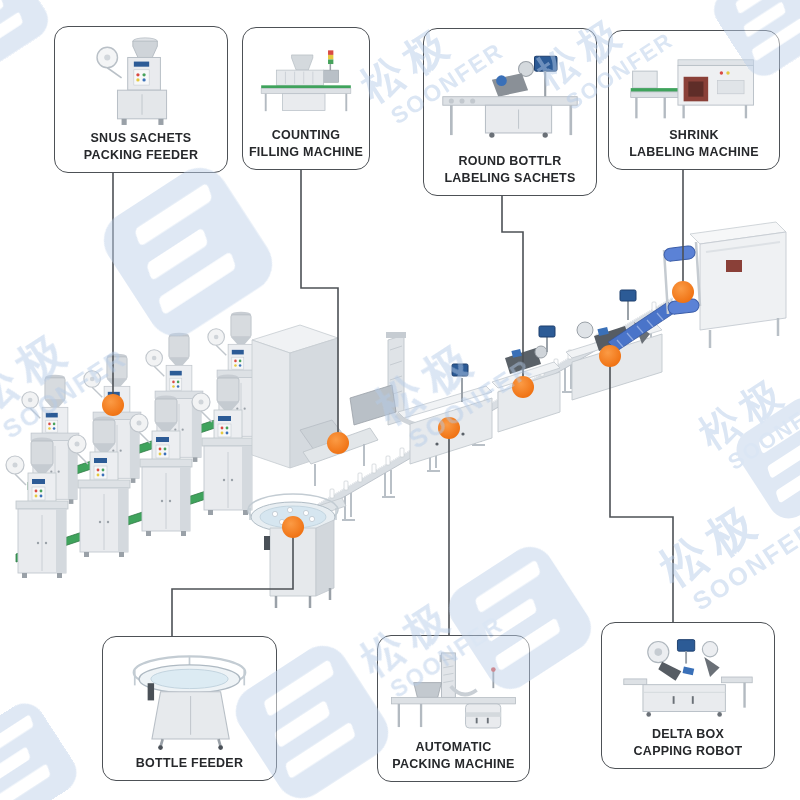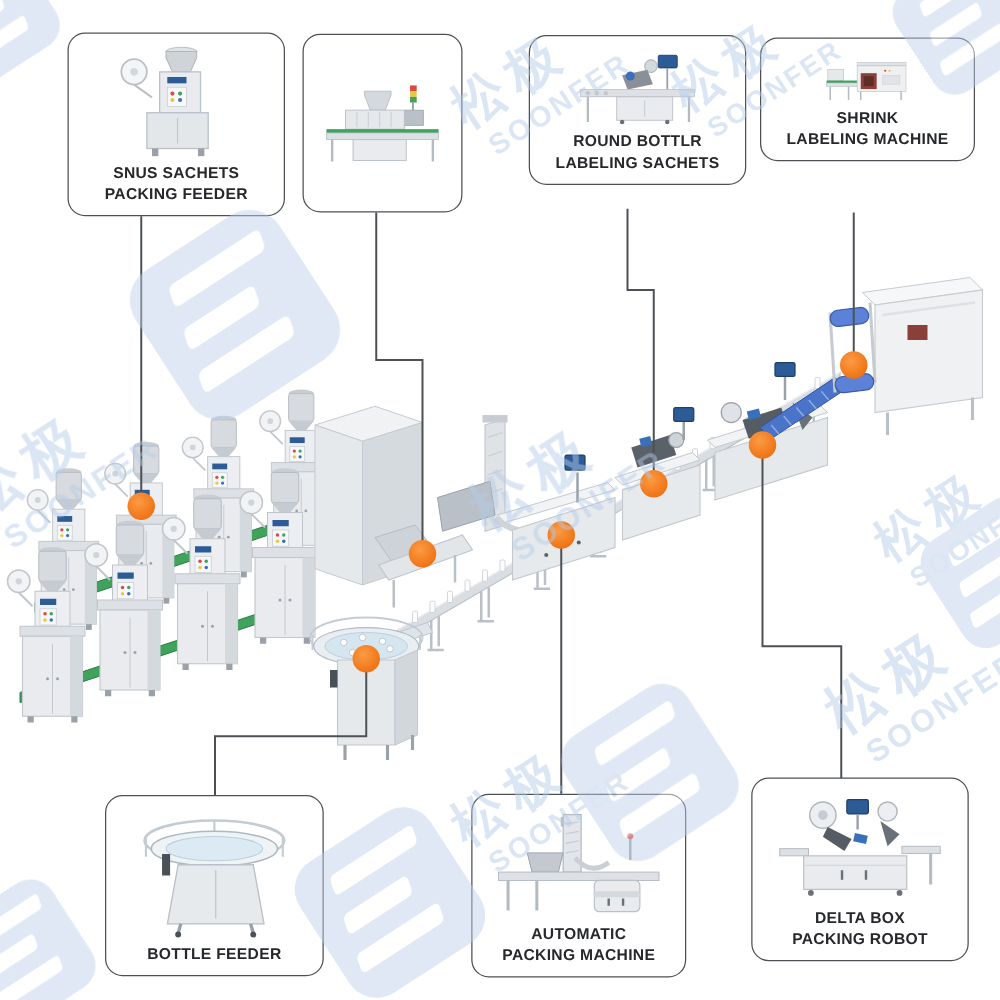--- a/index.html
+++ b/index.html
@@ -252,23 +252,27 @@
         <line x1="48" y1="34" x2="48" y2="50" stroke="#c6ccd2"></line>
           <line x1="60" y1="34" x2="60" y2="50" stroke="#c6ccd2"></line>
         <line x1="72" y1="34" x2="72" y2="50" stroke="#c6ccd2"></line>
           <line x1="84" y1="34" x2="84" y2="50" stroke="#c6ccd2"></line>
         <rect x="16" y="52" width="118" height="4" fill="#3fa35c"></rect>
         <rect x="16" y="56" width="118" height="7" fill="#dde1e5" stroke="#b3bac1" stroke-width="0.8"></rect>
         <rect x="44" y="63" width="56" height="22" fill="#e9ebee" stroke="#b9c0c7" stroke-width="1"></rect>
         <line x1="22" y1="63" x2="22" y2="86" stroke="#b3bac1" stroke-width="2.5"></line>
         <line x1="128" y1="63" x2="128" y2="86" stroke="#b3bac1" stroke-width="2.5"></line>
       </svg>
-    </div>
-
-    <div class="callout" style="left:423px;top:28px;width:174px;height:120px">
+      <div class="label">
+        <span>COUNTING</span>
+          <span>FILLING MACHINE</span>
+      </div>
+    </div>
+
+    <div class="callout" style="left:423px;top:28px;width:174px;height:168px">
       <svg class="thumb" viewBox="0 0 150 90">
         <rect x="98" y="10" width="21" height="14" rx="1.5" fill="#2c5b96" stroke="#1d3f6d" stroke-width="1"></rect>
         <line x1="108" y1="24" x2="108" y2="48" stroke="#9aa1a8" stroke-width="2"></line>
         <circle cx="90" cy="22" r="7" fill="#d4d9dd" stroke="#9aa1a8" stroke-width="1"></circle>
         <polygon points="58,32 86,26 92,42 64,48" fill="#8a9097"></polygon>
         <circle cx="67" cy="33" r="5" fill="#3a70b8"></circle>
         <rect x="12" y="48" width="126" height="8" fill="#dde1e5" stroke="#b3bac1" stroke-width="0.8"></rect>
         <circle cx="20" cy="52" r="2.4" fill="#c2c8ce"></circle>
           <circle cx="30" cy="52" r="2.4" fill="#c2c8ce"></circle>
         <circle cx="40" cy="52" r="2.4" fill="#c2c8ce"></circle>
@@ -278,21 +282,21 @@
           <circle cx="108" cy="84" r="2.5" fill="#6a7077"></circle>
         <line x1="20" y1="56" x2="20" y2="84" stroke="#b3bac1" stroke-width="2.5"></line>
         <line x1="132" y1="56" x2="132" y2="84" stroke="#b3bac1" stroke-width="2.5"></line>
       </svg>
       <div class="label">
         <span>ROUND BOTTLR</span>
           <span>LABELING SACHETS</span>
       </div>
     </div>
 
-    <div class="callout" style="left:608px;top:30px;width:172px;height:99px">
+    <div class="callout" style="left:608px;top:30px;width:172px;height:140px">
       <svg class="thumb" viewBox="0 0 150 90">
         <rect x="10" y="34" width="26" height="18" fill="#e6e9ec" stroke="#b9c0c7" stroke-width="1"></rect>
         <rect x="8" y="52" width="54" height="4" fill="#3fa35c"></rect>
         <rect x="8" y="56" width="54" height="6" fill="#dde1e5" stroke="#b3bac1" stroke-width="0.8"></rect>
         <line x1="14" y1="62" x2="14" y2="84" stroke="#b3bac1" stroke-width="2.5"></line>
         <line x1="44" y1="62" x2="44" y2="84" stroke="#b3bac1" stroke-width="2.5"></line>
         <rect x="58" y="22" width="80" height="6" fill="#e0e4e8" stroke="#b9c0c7" stroke-width="0.8"></rect>
         <rect x="58" y="28" width="80" height="42" fill="#eef0f2" stroke="#b9c0c7" stroke-width="1"></rect>
         <rect x="64" y="40" width="26" height="26" fill="#8a4038"></rect>
         <rect x="69" y="45" width="16" height="16" fill="#5f2d28"></rect>
@@ -301,21 +305,21 @@
         <rect x="100" y="44" width="28" height="14" fill="#e0e4e8" stroke="#c2c8ce" stroke-width="0.7"></rect>
         <line x1="64" y1="70" x2="64" y2="84" stroke="#b3bac1" stroke-width="2.5"></line>
         <line x1="130" y1="70" x2="130" y2="84" stroke="#b3bac1" stroke-width="2.5"></line>
       </svg>
       <div class="label">
         <span>SHRINK</span>
           <span>LABELING MACHINE</span>
       </div>
     </div>
 
-    <div class="callout" style="left:84px;top:636px;width:175px;height:145px">
+    <div class="callout" style="left:102px;top:636px;width:175px;height:145px">
       <svg class="thumb" viewBox="0 0 150 96">
         <ellipse cx="75" cy="24" rx="52" ry="15" fill="none" stroke="#c3ccd3" stroke-width="2"></ellipse>
         <line x1="24" y1="22" x2="24" y2="36" stroke="#c3ccd3" stroke-width="1.6"></line>
         <line x1="126" y1="22" x2="126" y2="36" stroke="#c3ccd3" stroke-width="1.6"></line>
         <line x1="75" y1="9" x2="75" y2="20" stroke="#c3ccd3" stroke-width="1.6"></line>
         <ellipse cx="75" cy="30" rx="47" ry="13" fill="#eef3f6" stroke="#aeb9c2" stroke-width="1.2"></ellipse>
         <ellipse cx="75" cy="30" rx="36" ry="9" fill="#dcebf3" stroke="#bccfdb" stroke-width="0.8"></ellipse>
         <rect x="36" y="34" width="6" height="16" fill="#4a5057"></rect>
         <polygon points="48,42 104,42 112,86 40,86" fill="#e7eaed" stroke="#b9c0c7" stroke-width="1"></polygon>
         <line x1="76" y1="46" x2="76" y2="82" stroke="#c2c8ce"></line>
@@ -323,21 +327,21 @@
         <line x1="102" y1="86" x2="104" y2="93" stroke="#9aa1a8" stroke-width="2.5"></line>
         <circle cx="48" cy="94" r="2.2" fill="#4a5057"></circle>
           <circle cx="104" cy="94" r="2.2" fill="#4a5057"></circle>
       </svg>
       <div class="label">
         <span>BOTTLE FEEDER</span>
           <span></span>
       </div>
     </div>
 
-    <div class="callout" style="left:377px;top:635px;width:172px;height:147px">
+    <div class="callout" style="left:377px;top:635px;width:153px;height:147px">
       <svg class="thumb" viewBox="0 0 150 96">
         <rect x="60" y="10" width="6" height="8" fill="#b9c0c7"></rect>
         <rect x="62" y="8" width="15" height="48" fill="#e2e5e9" stroke="#b3bac1" stroke-width="1"></rect>
         <line x1="64" y1="16" x2="75" y2="14" stroke="#c6ccd2"></line>
           <line x1="64" y1="24" x2="75" y2="22" stroke="#c6ccd2"></line>
         <line x1="64" y1="32" x2="75" y2="30" stroke="#c6ccd2"></line>
           <line x1="64" y1="40" x2="75" y2="38" stroke="#c6ccd2"></line>
         <path d="M72,44 C82,56 92,54 100,48" fill="none" stroke="#c9cfd5" stroke-width="4"></path>
         <polygon points="32,40 62,40 58,56 36,56" fill="#c3c9cf" stroke="#9aa1a8" stroke-width="0.8"></polygon>
         <rect x="8" y="56" width="134" height="7" fill="#dde1e5" stroke="#b3bac1" stroke-width="0.8"></rect>
@@ -371,21 +375,21 @@
         <line x1="134" y1="54" x2="134" y2="80" stroke="#b3bac1" stroke-width="2.5"></line>
         <rect x="28" y="56" width="86" height="28" fill="#e9ebee" stroke="#b9c0c7" stroke-width="1"></rect>
         <line x1="28" y1="64" x2="114" y2="64" stroke="#d4d9dd"></line>
         <line x1="60" y1="68" x2="60" y2="76" stroke="#6a7077" stroke-width="2"></line>
         <line x1="80" y1="68" x2="80" y2="76" stroke="#6a7077" stroke-width="2"></line>
         <circle cx="34" cy="87" r="2.4" fill="#6a7077"></circle>
           <circle cx="108" cy="87" r="2.4" fill="#6a7077"></circle>
       </svg>
       <div class="label">
         <span>DELTA BOX</span>
-          <span>PACKING ROBOT</span>
+          <span>CAPPING ROBOT</span>
       </div>
     </div>
   </div>
 
   <svg id="watermarks" class="layer" viewBox="0 0 800 800">
     <defs>
       <g id="wmMark">
         <rect x="-43" y="-43" width="86" height="86" rx="18" fill="#bdd0e9"></rect>
         <g fill="#ffffff" transform="skewX(-14)">
           <rect x="-28" y="-30" width="54" height="11" rx="3"></rect>

